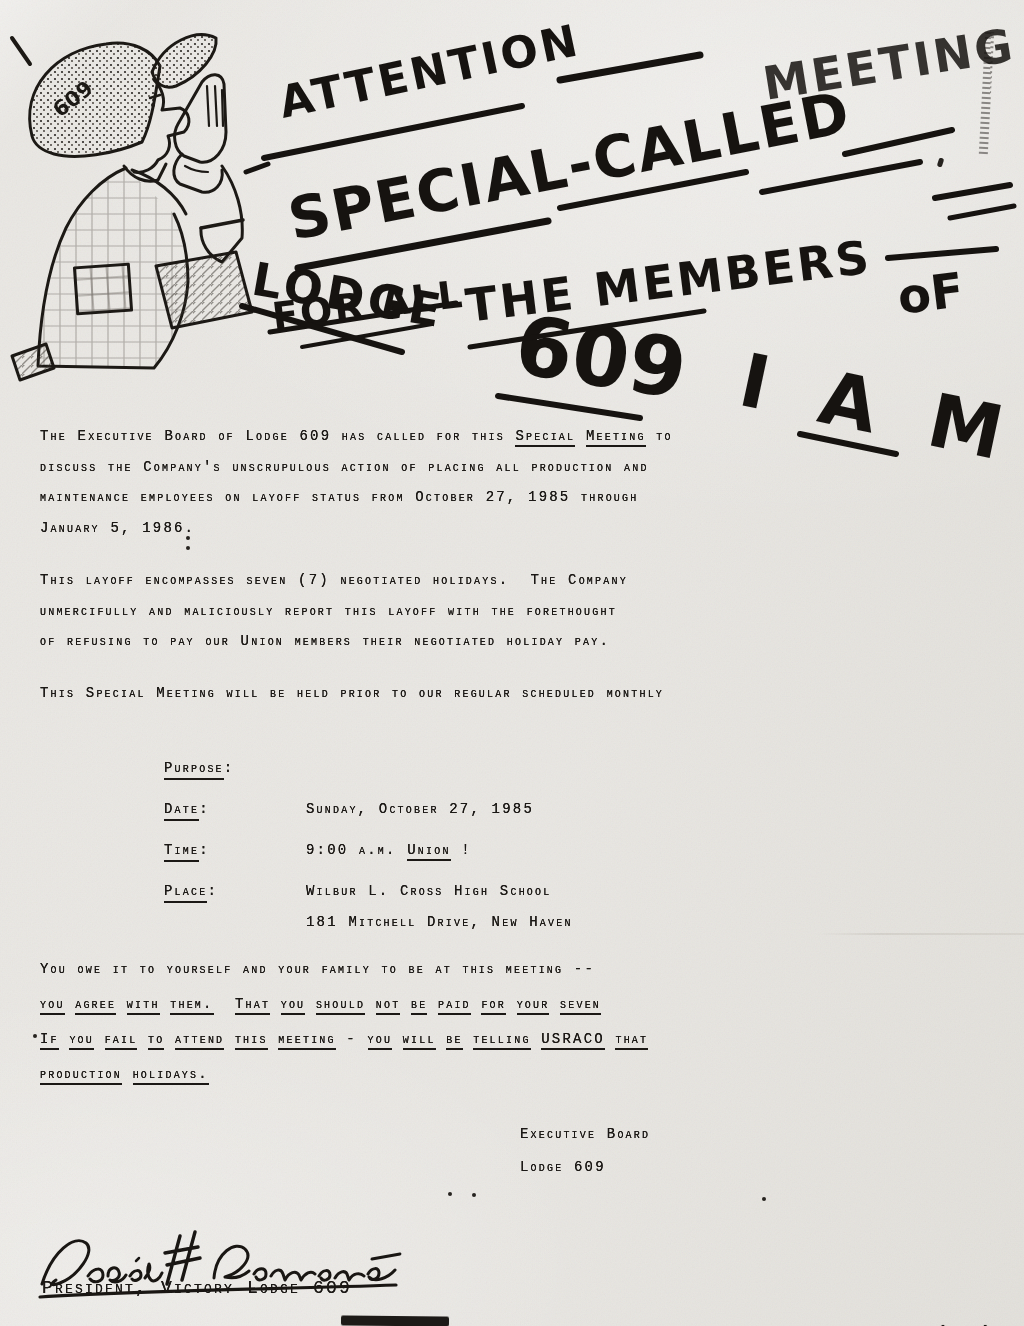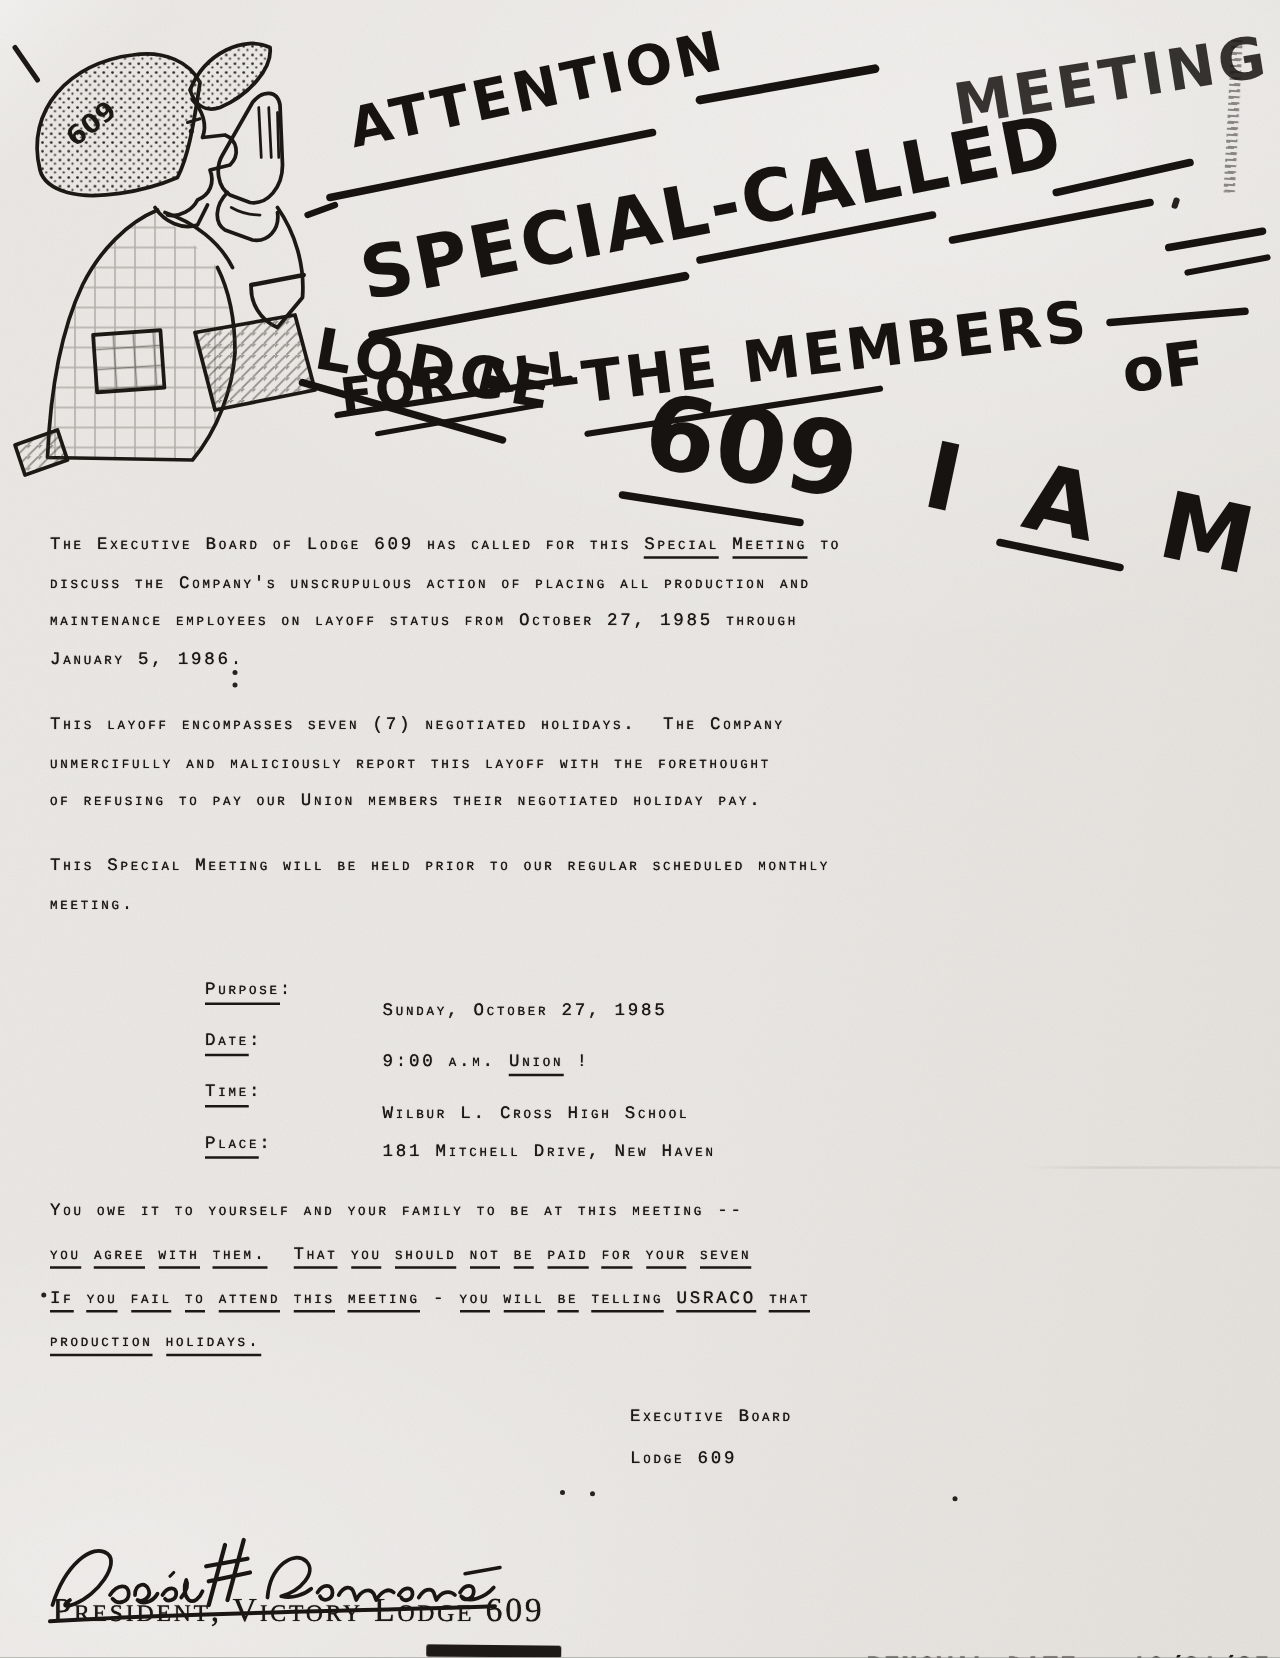--- a/index.html
+++ b/index.html
@@ -9,26 +9,26 @@
       radial-gradient(1200px 700px at 75% 8%, rgba(255,255,255,.35), transparent 60%),
       radial-gradient(900px 500px at 10% 95%, rgba(255,255,255,.25), transparent 55%),
       linear-gradient(100deg, #eae8e4 0%, #e9e7e3 55%, #e3e1dc 100%);
     color:#1b1815;
     font-family:"Liberation Mono","DejaVu Sans Mono",monospace;}
   .typed{position:absolute;font-variant:small-caps;font-size:14px;letter-spacing:2.2px;
     line-height:30.5px;text-shadow:0 0 .6px currentColor;}
   .ln{white-space:pre;}
   .u{border-bottom:2px solid currentColor;padding-bottom:1px;}
   .warning{line-height:35px;}
-  .closing{line-height:33px;}
+  .closing{line-height:33px;margin-left:16px;}
   .drow{position:absolute;left:0;width:1024px;height:34px;}
-  .dlabel{position:absolute;left:164px;top:0;margin-top:24px;}
+  .dlabel{position:absolute;left:164px;top:0;}
   .dlabel .u{padding-bottom:2px;}
   .dvalue{position:absolute;left:306px;top:0;width:640px;}
-  .president{font-size:27px;font-family:Liberation Serif, serif;}
+  .president{font-size:18px;}
   .removal{position:absolute;font-family:"Liberation Mono",monospace;font-weight:700;
     font-size:21px;letter-spacing:1.5px;text-shadow:0 0 .7px currentColor;}
   .headline-svg{position:absolute;left:0;top:0;pointer-events:none;}
   .signature-svg{position:absolute;left:28px;top:1220px;}
   .speck{position:absolute;background:#26231f;border-radius:50%;}
   .streak{position:absolute;left:982px;top:32px;width:9px;height:122px;opacity:.5;
     background:repeating-linear-gradient(175deg,#2b2724 0 2px,transparent 2px 5px);
     transform:rotate(3deg);filter:blur(.3px);}
   .crease-top-left{position:absolute;left:-50px;top:-60px;width:260px;height:200px;
     background:linear-gradient(135deg,rgba(255,255,255,.65) 0%,rgba(255,255,255,0) 55%);}
@@ -133,21 +133,20 @@
     </div>
 
   <div class="typed" style="left:40px;top:565px;">
       <div class="ln">This layoff encompasses seven (7) negotiated holidays.  The Company</div>
       <div class="ln">unmercifully and maliciously report this layoff with the forethought</div>
       <div class="ln">of refusing to pay our Union members their negotiated holiday pay.</div>
     </div>
 
   <div class="typed" style="left:40px;top:678px;">
       <div class="ln">This Special Meeting will be held prior to our regular scheduled monthly</div>
-      <div class="ln">meeting.</div>
     </div>
 
   <div>
     <div class="drow typed" style="top:753px;">
       <span class="dlabel"><span class="u">Purpose</span><span>:</span></span>
     </div>
     <div class="drow typed" style="top:794px;">
       <span class="dlabel"><span class="u">Date</span><span>:</span></span>
       <div class="dvalue">
           <div class="ln">Sunday, October 27, 1985</div>

